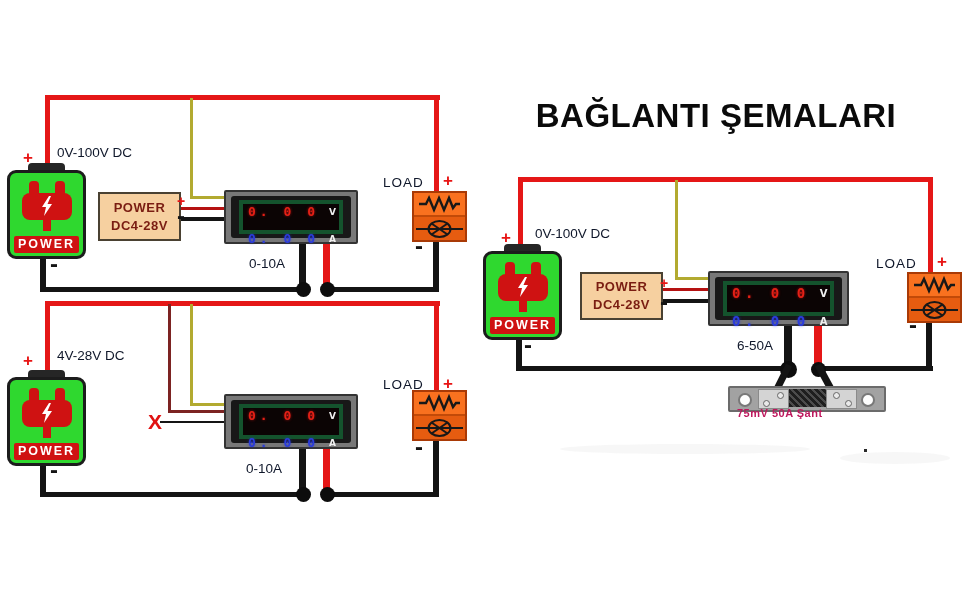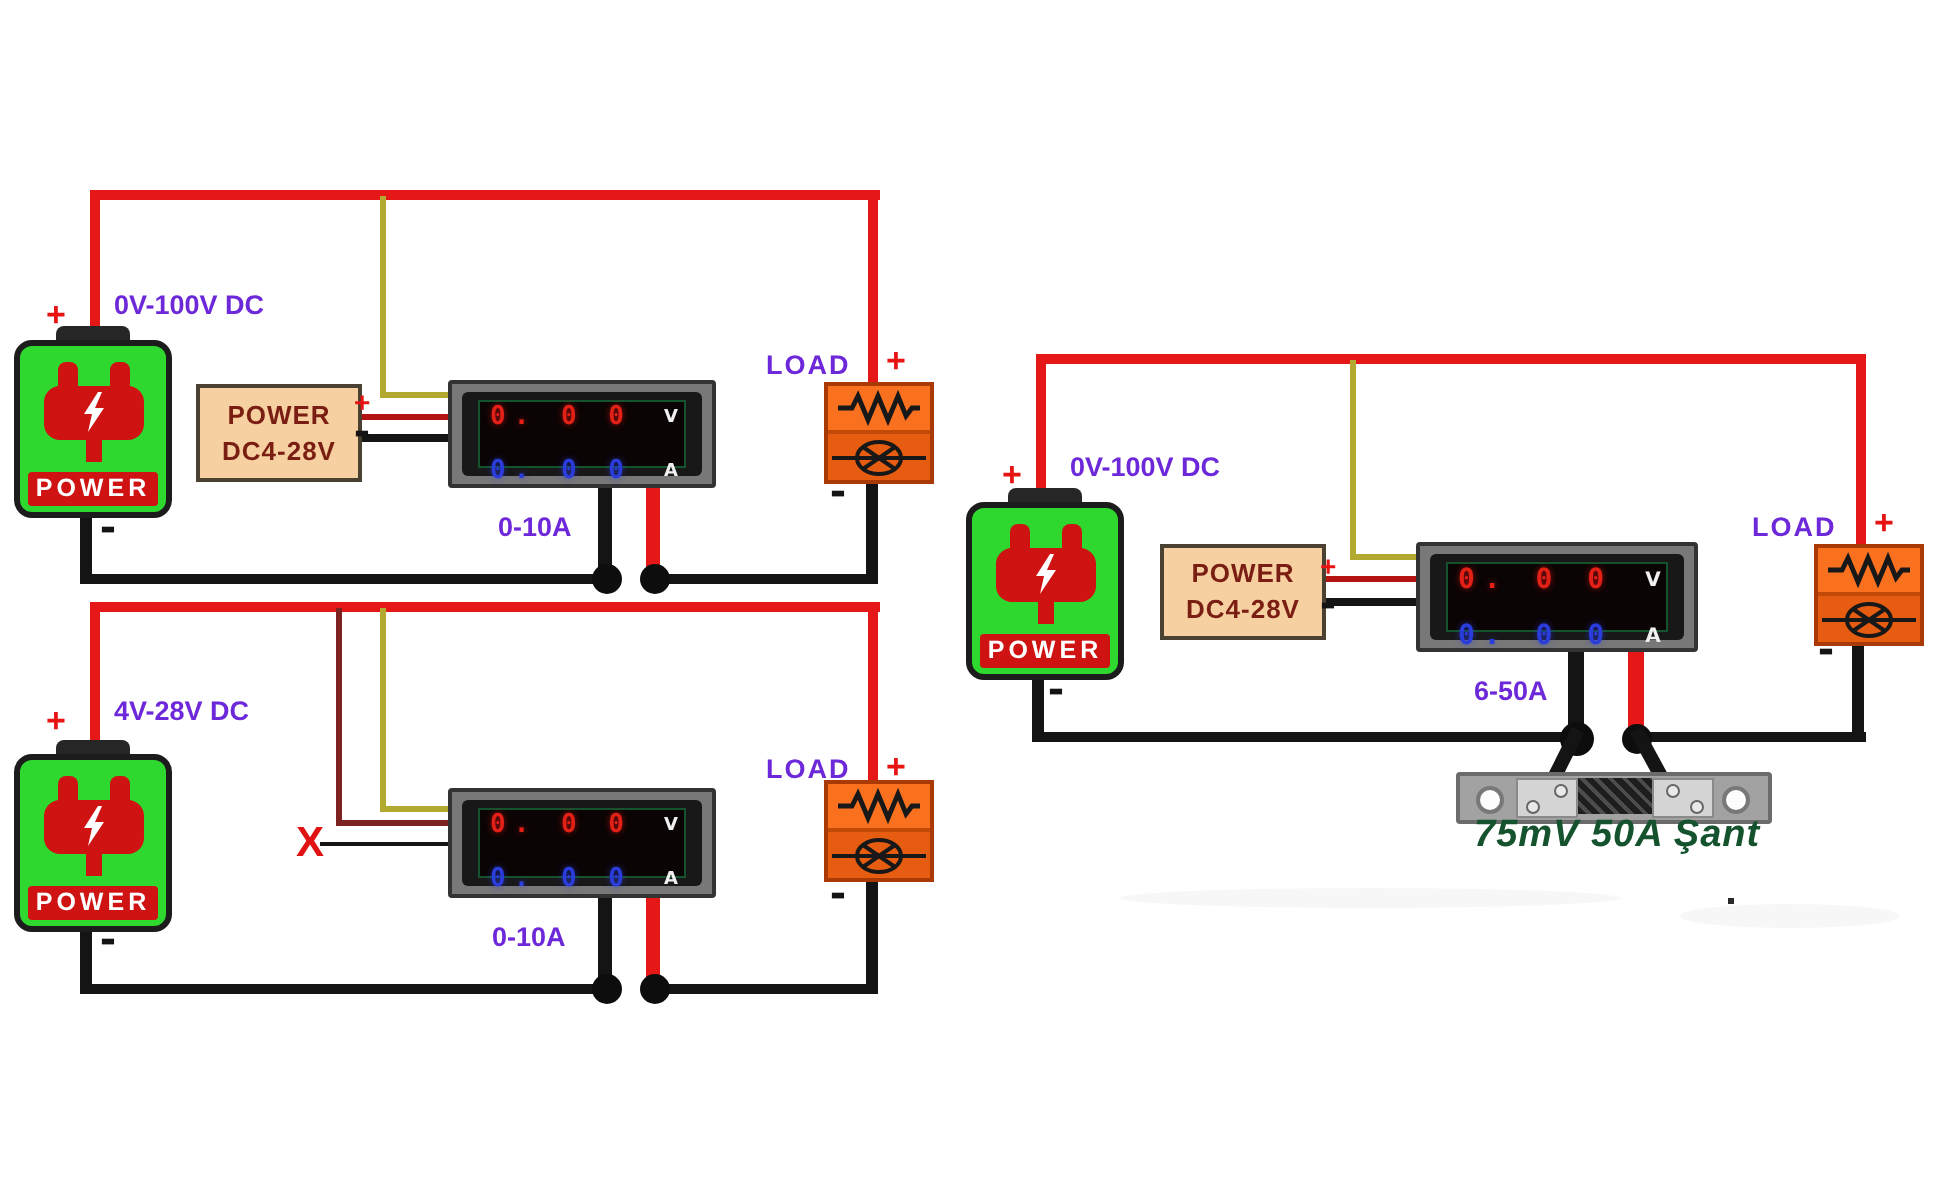--- a/index.html
+++ b/index.html
@@ -26,21 +26,21 @@
   .pstem{position:absolute;left:21px;top:37px;width:8px;height:13px;background:#cf1212;}
   .bat-band{position:absolute;left:4px;right:4px;bottom:3px;height:17px;background:#cf1212;color:#fff;
             font-weight:bold;font-size:12.5px;text-align:center;line-height:17px;letter-spacing:2px;border-radius:2px;}
   
   .psu{position:absolute;width:79px;height:45px;background:#f6d0a0;border:2px solid #4a4132;
        display:flex;flex-direction:column;justify-content:center;align-items:center;}
   .psu-line{color:#7a1d12;font-weight:bold;font-size:13px;letter-spacing:0.5px;line-height:18px;white-space:nowrap;}
   
   .meter{position:absolute;background:#787878;border:2px solid #333;border-radius:2px;}
   .bezel{position:absolute;left:5px;right:5px;top:4px;bottom:4px;background:#181818;border-radius:3px;}
-  .displayarea{position:absolute;left:13px;right:13px;top:8px;bottom:8px;background:#0b0404;border:1px solid #14532d;
+  .displayarea{position:absolute;left:13px;right:13px;top:8px;bottom:8px;background:#0b0404;border:4px solid #14532d;
                display:flex;flex-direction:column;gap:12px;}
   .drow{flex:1;display:flex;align-items:center;padding-left:5px;}
   .digits{flex:1;font-family:"DejaVu Sans Mono", monospace;font-weight:bold;font-size:13px;letter-spacing:4px;white-space:pre;}
   .big .digits{font-size:14px;letter-spacing:4.5px;}
   .volts .digits{color:#e32016;text-shadow:0 0 3px rgba(224,20,20,.65);}
   .amps  .digits{color:#2b3cdc;text-shadow:0 0 3px rgba(40,60,220,.65);}
   .unit{width:13px;color:#f0f0f0;font-size:9px;font-weight:bold;text-align:center;font-family:"DejaVu Sans", sans-serif;}
   .big .unit{font-size:10px;}
   
   .load{position:absolute;width:51px;height:47px;border:2px solid #a93a06;background:#e65c10;}
@@ -50,36 +50,37 @@
   
   .shunt{position:absolute;left:728px;top:386px;width:154px;height:22px;background:#a2a2a2;border:2px solid #6b6b6b;border-radius:2px;}
   .sh-hole{position:absolute;top:5px;width:10px;height:10px;background:#fdfdfd;border:2px solid #787878;border-radius:50%;}
   .sh-hole.hl{left:8px}.sh-hole.hr{left:131px}
   .sh-block{position:absolute;top:1px;width:29px;height:18px;background:#d4d4d4;border:1px solid #8a8a8a;}
   .sh-block.bl{left:28px}.sh-block.br{left:96px}
   .screw{position:absolute;width:5px;height:5px;border:1px solid #666;border-radius:50%;background:#e9e9e9;}
   .sh-center{position:absolute;left:59px;top:1px;width:37px;height:18px;
              background:repeating-linear-gradient(45deg,#1e1e1e 0 3px,#4c4c4c 3px 5px);}
   
-  .lbl{position:absolute;font-weight:bold;color:#6d28d9;font-size:13.5px;white-space:nowrap;}
+  .lbl{position:absolute;font-weight:normal;color:#0f172a;font-size:13.5px;white-space:nowrap;}
   .plus{position:absolute;color:#e81414;font-weight:900;font-size:17px;line-height:17px;}
   .plus.sm{font-size:14px;line-height:14px;}
   .minus{position:absolute;color:#141414;font-weight:900;font-size:24px;line-height:22px;}
   .xmark{position:absolute;color:#e01212;font-weight:900;font-size:21px;line-height:21px;}
   .title{position:absolute;left:520px;top:97px;width:392px;text-align:center;color:#0a0a0a;
          font-size:33px;font-weight:800;letter-spacing:0.5px;white-space:nowrap;}
-  .shlbl{position:absolute;color:#14532d;font-weight:bold;font-size:19px;letter-spacing:0.5px;white-space:nowrap;font-style:italic;}
+  .shlbl{position:absolute;color:#be185d;font-weight:bold;font-size:11px;letter-spacing:0.5px;white-space:nowrap;}
   .smudge{position:absolute;background:#777;opacity:0.06;border-radius:50%;}
   .speck{position:absolute;width:3px;height:3px;background:#2a2a2a;}
 </style>
 </head>
 <body>
 
 <div id="stage">
 
+  <div class="title">BAĞLANTI ŞEMALARI</div>
 
   <div class="wire w-red" style="left:45px;top:95px;width:395px;height:5px"></div>
   <div class="wire w-red" style="left:45px;top:98px;width:5px;height:68px"></div>
   <div class="wire w-red" style="left:434px;top:98px;width:5px;height:95px"></div>
   <div class="wire w-yellow" style="left:190px;top:98px;width:3px;height:101px"></div>
   <div class="wire w-yellow" style="left:190px;top:196px;width:34px;height:3px"></div>
   <div class="wire w-thinred" style="left:175px;top:207px;width:49px;height:3px"></div>
   <div class="wire w-black" style="left:175px;top:217px;width:49px;height:4px"></div>
   <div class="wire w-black" style="left:299px;top:239px;width:7px;height:53px"></div>
   <div class="wire w-red" style="left:323px;top:239px;width:7px;height:53px"></div>

